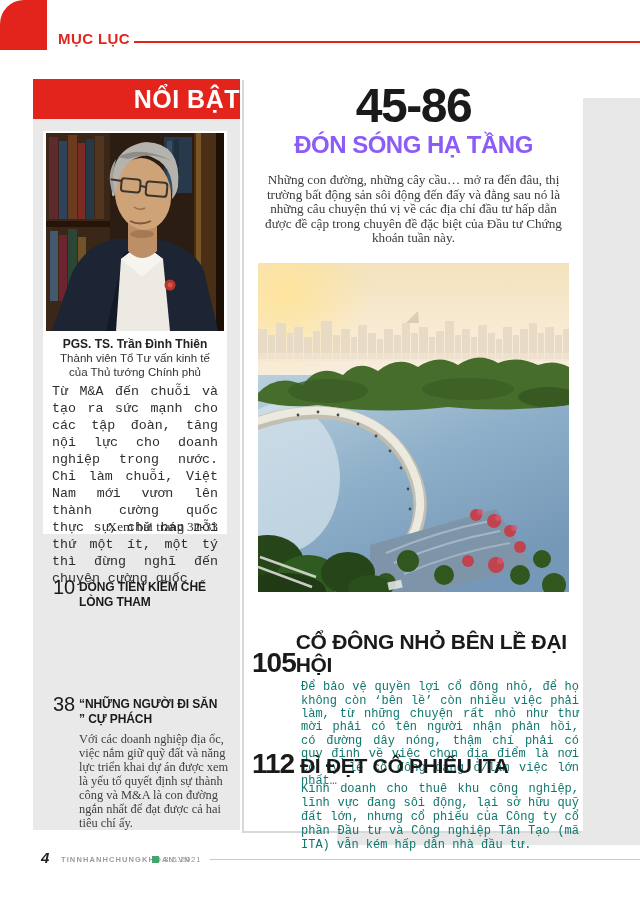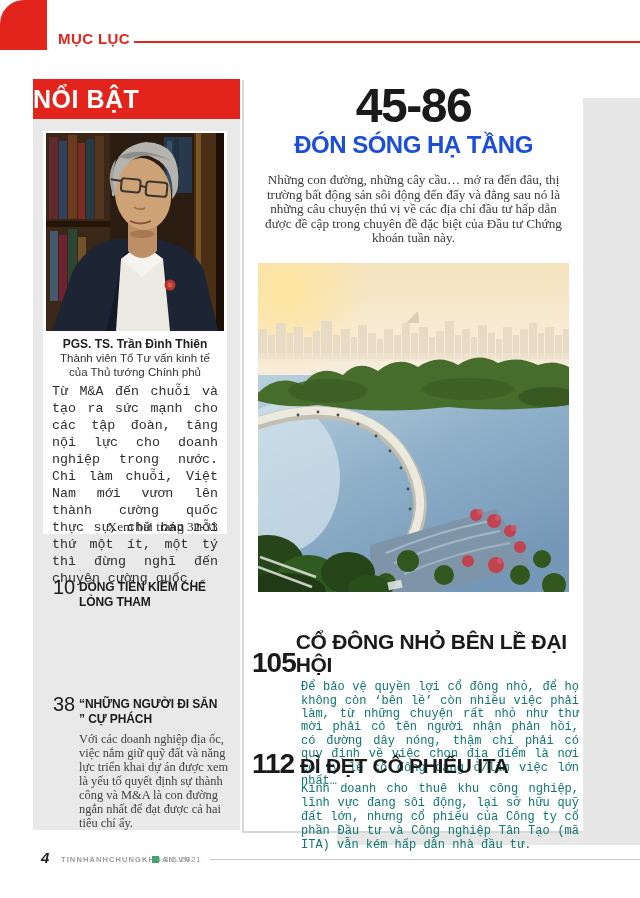--- a/index.html
+++ b/index.html
@@ -11,40 +11,40 @@
   .kicker{position:absolute;left:58px;top:30px;font-size:15px;font-weight:bold;color:#e3241d;letter-spacing:.4px;}
   .kicker-rule{position:absolute;left:134px;top:41px;width:506px;height:2px;background:#e3241d;}
 
   
   .gray-backdrop{position:absolute;left:337px;top:98px;width:303px;height:747px;background:#e7e7e7;}
   .feature-card{position:absolute;left:244px;top:78px;width:339px;height:753px;background:#ffffff;
                 box-shadow:-2px 2px 0 #d8d8d8;}
   .pages{position:absolute;top:2px;left:0;width:100%;text-align:center;
          font-size:48px;font-weight:bold;letter-spacing:-1.5px;line-height:1.1;color:#1a1a1a;}
   .feature-title{position:absolute;top:52px;left:0;width:100%;margin:0;text-align:center;
-         font-size:24px;font-weight:bold;letter-spacing:-.5px;line-height:1.25;color:#1d4ed8;}
+         font-size:24px;font-weight:bold;letter-spacing:-.5px;line-height:1.25;color:#8b5cf6;}
   .intro{position:absolute;top:95px;left:15px;right:15px;margin:0;text-align:center;
          font-family:"Liberation Serif","DejaVu Serif",serif;font-size:13.2px;line-height:14.6px;color:#3b3b3b;}
   .landscape{position:absolute;top:185px;left:14px;width:311px;height:329px;overflow:hidden;}
   .landscape svg{display:block;}
 
   .article{position:absolute;left:8px;right:4px;}
   .art-105{top:552px;}
   .art-112{top:672px;}
   .art-head{display:flex;align-items:flex-end;}
   .art-page{font-size:28px;font-weight:bold;line-height:1;width:48px;letter-spacing:-1px;color:#1a1a1a;}
   .art-title{font-size:21px;font-weight:bold;letter-spacing:-.3px;line-height:1.1;padding-bottom:1px;color:#1a1a1a;}
   .art-desc{margin:4px 0 0 49px;width:278px;text-align:justify;
             font-family:Liberation Mono, monospace;font-size:12px;line-height:13.4px;color:#0f766e;}
   .art-112 .art-desc{line-height:14px;}
 
   
   .featured-col{position:absolute;left:33px;top:79px;width:207px;height:751px;background:#e9e9e9;}
   .banner{height:40px;background:#e3241d;color:#ffffff;font-size:25px;font-weight:bold;
-          letter-spacing:.5px;text-align:left;line-height:40px;}
+          letter-spacing:.5px;text-align:right;line-height:40px;}
   .feature-box{position:absolute;left:10px;top:52px;width:184px;height:403px;background:#ffffff;}
   .portrait{position:absolute;left:3px;top:2px;width:178px;height:198px;overflow:hidden;}
   .person-name{position:absolute;top:206px;left:0;width:100%;text-align:center;
                font-size:12px;font-weight:bold;color:#222;}
   .person-role{position:absolute;left:0;width:100%;text-align:center;font-size:11.5px;color:#333;}
   .role1{top:221px;} .role2{top:235px;}
   .quote{position:absolute;top:252px;left:9px;right:9px;margin:0;text-align:justify;
          font-family:Liberation Mono, monospace;font-size:13.3px;line-height:17px;color:#2e2e2e;}
   .quote-ref{position:absolute;top:388px;left:9px;right:9px;text-align:right;
          font-family:"Liberation Serif","DejaVu Serif",serif;font-size:13.3px;color:#2e2e2e;}

